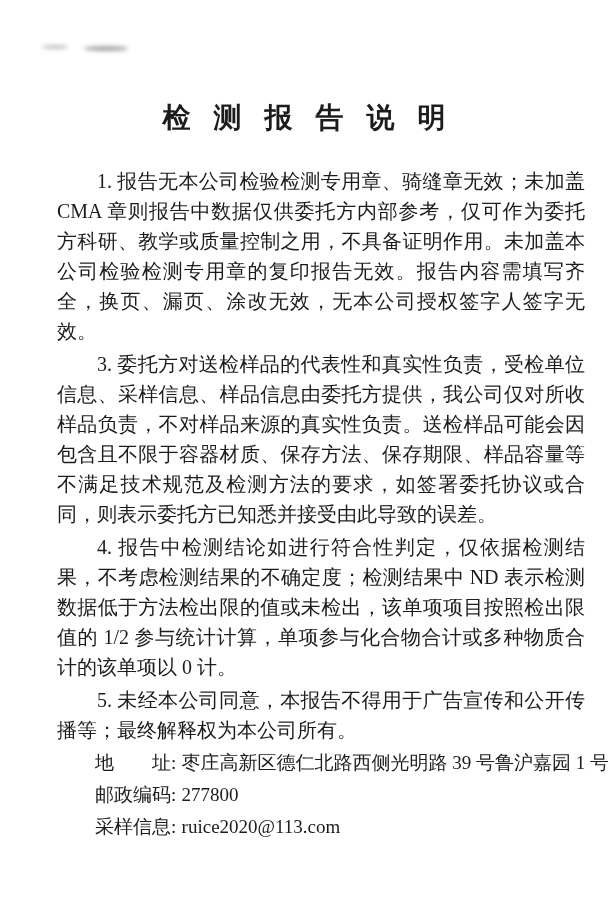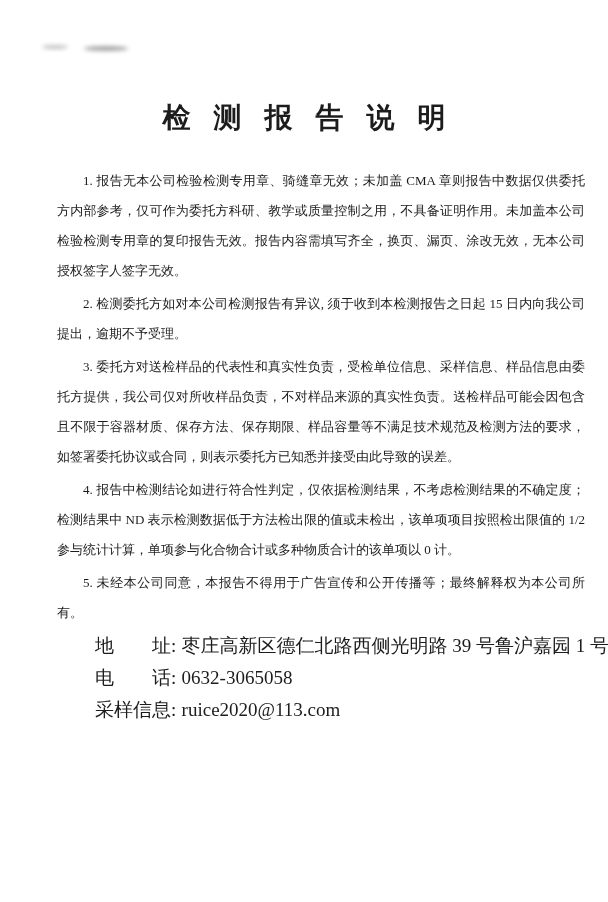--- a/index.html
+++ b/index.html
@@ -40,21 +40,21 @@
     text-align: center;
     font-size: 28px;
     line-height: 33px;
     font-weight: 700;
     letter-spacing: 8px;
     text-indent: 8px; 
     white-space: nowrap;
   }
   .doc-body p.para {
     margin: 0 0 3px 0;
-    font-size: 13px;
+    font-size: 20px;
     line-height: 30px;
     text-align: justify;
     text-indent: 2em;
   }
   .contact-block {
     margin: 0;
   }
   .contact-block p.contact-line {
     margin: 0 0 2px 0;
     font-size: 19px;
@@ -71,25 +71,24 @@
 
   <div class="scan-smudges">
     <span class="smudge s1"></span>
     <span class="smudge s2"></span>
   </div>
 
   <h1 class="doc-title">检 测 报 告 说 明</h1>
 
   <div class="doc-body">
     <p class="para">1. 报告无本公司检验检测专用章、骑缝章无效；未加盖 CMA 章则报告中数据仅供委托方内部参考，仅可作为委托方科研、教学或质量控制之用，不具备证明作用。未加盖本公司检验检测专用章的复印报告无效。报告内容需填写齐全，换页、漏页、涂改无效，无本公司授权签字人签字无效。</p>
-    <p class="para">2. 检测委托方如对本公司检测报告有异议, 须于收到本检测报告之日起 15 日内向我公司提出，逾期不予受理。</p>
     <p class="para">3. 委托方对送检样品的代表性和真实性负责，受检单位信息、采样信息、样品信息由委托方提供，我公司仅对所收样品负责，不对样品来源的真实性负责。送检样品可能会因包含且不限于容器材质、保存方法、保存期限、样品容量等不满足技术规范及检测方法的要求，如签署委托协议或合同，则表示委托方已知悉并接受由此导致的误差。</p>
     <p class="para">4. 报告中检测结论如进行符合性判定，仅依据检测结果，不考虑检测结果的不确定度；检测结果中 ND 表示检测数据低于方法检出限的值或未检出，该单项项目按照检出限值的 1/2 参与统计计算，单项参与化合物合计或多种物质合计的该单项以 0 计。</p>
     <p class="para">5. 未经本公司同意，本报告不得用于广告宣传和公开传播等；最终解释权为本公司所有。</p>
 
     <div class="contact-block">
       <p class="contact-line"><span class="contact-label">地　　址:</span><span>枣庄高新区德仁北路西侧光明路 39 号鲁沪嘉园 1 号楼 5、6 楼</span></p>
-      <p class="contact-line"><span class="contact-label">电　　话:</span><span>0632-3065058</span></p>
+      <p class="contact-line"><span class="contact-label">邮政编码:</span><span>277800</span></p>
       <p class="contact-line"><span class="contact-label">采样信息:</span><span>ruice2020@113.com</span></p>
     </div>
   </div>
 
 </div>
 
 </body></html>

